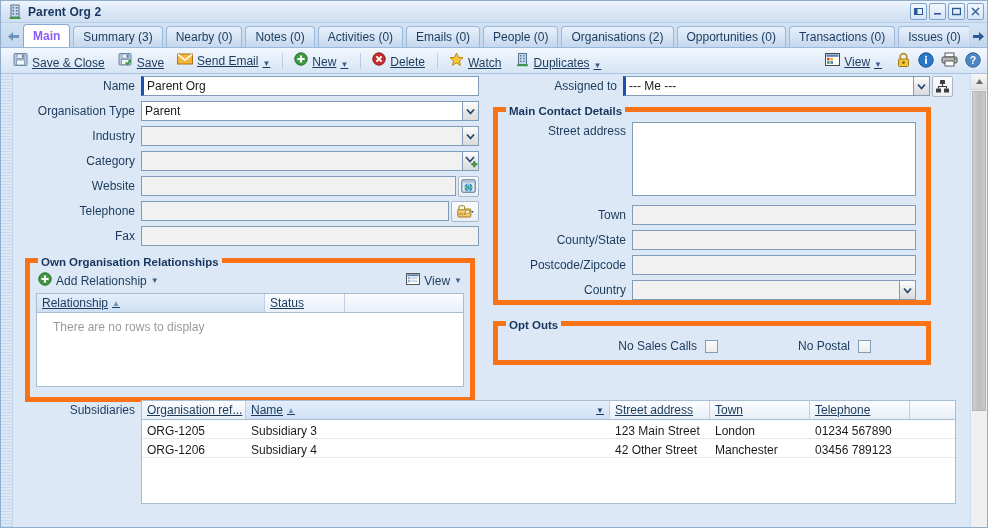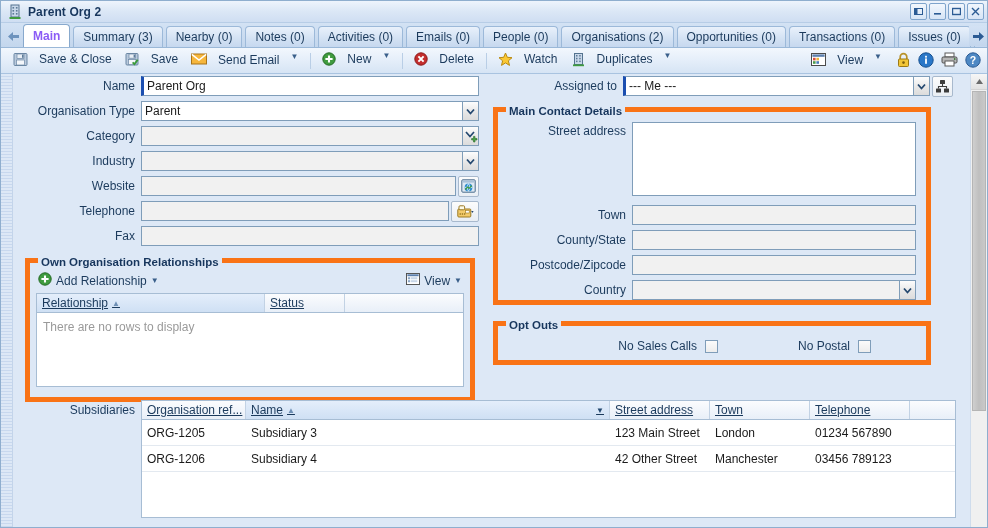--- a/index.html
+++ b/index.html
@@ -94,24 +94,24 @@
   
   .toolbar {
     height: 26px;
     background: linear-gradient(to bottom,#f2f7fd 0%,#e3edf9 55%,#d6e4f4 100%);
     border-bottom: 1px solid #a9c3e0;
     display: flex; align-items: center;
     padding: 0 6px;
     position: relative;
   }
   .tb-item {
-    display: flex; align-items: flex-start; gap: 11px;
+    display: flex; align-items: flex-end; gap: 4px;
     padding: 2px 5px; margin-right: 1px;
     white-space: nowrap; font-size: 12px; color: #1b3a5c;
-    border: 1px solid transparent; border-radius: 3px;
+    border: 1px solid transparent; border-radius: 3px; text-decoration: underline;
   }
   .tb-sep {
     width: 1px; height: 16px; background: #b9cee6; margin: 0 5px;
   }
   .tb-right {
     position: absolute; right: 6px; top: 0; height: 26px;
     display: flex; align-items: center; gap: 7px;
   }
   .caret { font-size: 8px; color: #3a5f8a; line-height: 1; }
 
@@ -228,24 +228,24 @@
   .gh {
     display: flex; align-items: center;
     padding: 0 5px;
     font-size: 12px; color: #1b3a5c;
     border-right: 1px solid #c2d2e4;
     overflow: hidden; white-space: nowrap;
   }
   .gh.sorted { background: linear-gradient(to bottom,#e4eefb,#cfe0f4); }
   .sort-asc { margin-left: 4px; color: #6e8fb4; font-size: 8px; }
   .grid-empty {
-    padding: 7px 6px; color: #9a9a9a; font-size: 12px; background: #fff;
+    padding: 7px 16px; color: #9a9a9a; font-size: 12px; background: #fff;
   }
   .grow {
-    display: flex; height: 26px; align-items: center;
+    display: flex; height: 19px; align-items: flex-end;
     border-bottom: 1px solid #e3e9f0; background: #fff;
   }
   .grow .gc {
     padding: 0 5px; font-size: 12px; color: #1b1b1b;
     white-space: nowrap; overflow: hidden;
   }
 
   .toolrow {
     display: flex; align-items: center; justify-content: space-between;
     height: 22px; padding: 0 2px 3px 2px;
@@ -515,42 +515,42 @@
               <div class="sel-btn">
                 <svg class="chev" viewBox="0 0 9 9">
                     <path d="M1,2.5 L4.5,6.5 L8,2.5" fill="none" stroke="#24486f" stroke-width="1.8"></path>
                   </svg>
               </div>
             </div>
           </div>
         </div>
 
         <div class="frow">
+          <div class="flabel">Industry</div>
+          <div class="fctl">
+            <div class="sel-wrap">
+              <div class="sel empty"></div>
+              <div class="sel-btn">
+                <svg class="chev" viewBox="0 0 9 9">
+                    <path d="M1,2.5 L4.5,6.5 L8,2.5" fill="none" stroke="#24486f" stroke-width="1.8"></path>
+                  </svg>
+              </div>
+            </div>
+          </div>
+        </div>
+
+        <div class="frow">
           <div class="flabel">Category</div>
           <div class="fctl">
             <div class="sel-wrap">
               <div class="sel empty"></div>
               <div class="sel-btn">
                 <svg width="14" height="14" viewBox="0 0 14 14">
                     <path d="M2,3 L6,7.5 L10,3" fill="none" stroke="#24486f" stroke-width="1.7"></path>
                     <path d="M9.5,9.5 L9.5,7.4 L11,7.4 L11,9.5 L13,9.5 L13,11 L11,11 L11,13 L9.5,13 L9.5,11 L7.6,11 L7.6,9.5 Z" fill="#4aa34a" stroke="#2c6e2c" stroke-width=".6"></path>
-                  </svg>
-              </div>
-            </div>
-          </div>
-        </div>
-
-        <div class="frow">
-          <div class="flabel">Industry</div>
-          <div class="fctl">
-            <div class="sel-wrap">
-              <div class="sel empty"></div>
-              <div class="sel-btn">
-                <svg class="chev" viewBox="0 0 9 9">
-                    <path d="M1,2.5 L4.5,6.5 L8,2.5" fill="none" stroke="#24486f" stroke-width="1.8"></path>
                   </svg>
               </div>
             </div>
           </div>
         </div>
 
         <div class="frow">
           <div class="flabel">Website</div>
           <div class="fctl">
             <input class="inp readonlyish" style="flex: 1 1 auto;" value="">

